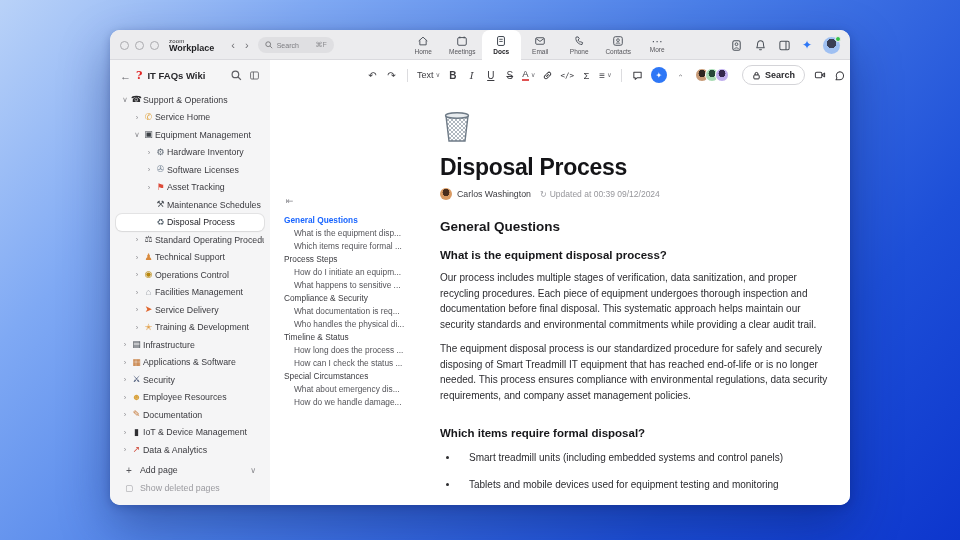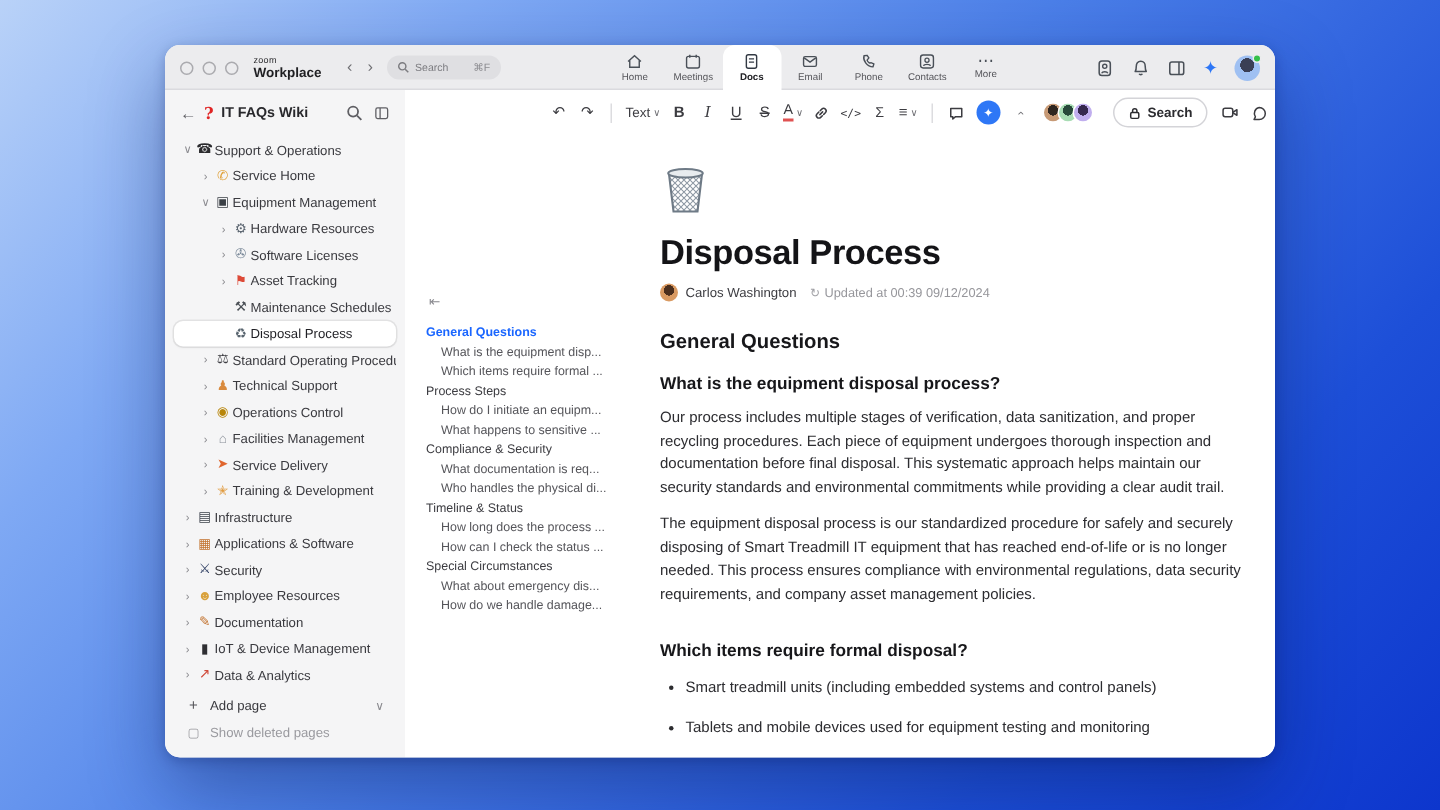--- a/index.html
+++ b/index.html
@@ -99,21 +99,21 @@
   .byline { display:flex; align-items:center; gap:5px; margin-top:7px; }
   .byl-av { width:12px; height:12px; border-radius:50%;
     background:radial-gradient(circle at 50% 38%, #4a2e1d 0 36%, #d99a62 37%); }
   .byl-name { font-size:8.8px; color:#3c3c41; margin-right:4px; }
   .byl-upd { font-size:8.5px; color:#96969b; display:flex; align-items:center; gap:3px; }
   .byl-upd .uic { font-size:8px; color:#a0a0a5; }
   .h2 { font-size:13.5px; font-weight:bold; color:#17171a; margin-top:19px; }
   .h3 { font-size:11.5px; font-weight:bold; color:#17171a; margin-top:15px; }
   .para { font-size:10px; line-height:1.55; color:#2c2c30; margin-top:9px; }
   .bullets { margin-top:12px; }
-  .bul { display:flex; gap:8px; margin-bottom:12.5px; }
+  .bul { display:flex; gap:20px; margin-bottom:12.5px; }
   .bul .dot { width:3px; height:3px; border-radius:50%; background:#2c2c30; margin:5px 0 0 6px; flex-shrink:0; }
   .bul .bt { font-size:10px; color:#2c2c30; line-height:1.4; }
 </style>
 </head>
 <body>
 
 <div class="window">
 
   <div class="titlebar">
     <div class="lights">
@@ -238,21 +238,21 @@
             <span class="lbl">Service Home</span>
           </div>
         <div class="srow l1">
             <span class="chev">∨</span>
             <span class="ic" style="color: rgb(58, 63, 69);">▣</span>
             <span class="lbl">Equipment Management</span>
           </div>
         <div class="srow l2">
             <span class="chev">›</span>
             <span class="ic" style="color: rgb(91, 101, 112);">⚙</span>
-            <span class="lbl">Hardware Resources</span>
+            <span class="lbl">Hardware Inventory</span>
           </div>
         <div class="srow l2">
             <span class="chev">›</span>
             <span class="ic" style="color: rgb(125, 139, 155);">✇</span>
             <span class="lbl">Software Licenses</span>
           </div>
         <div class="srow l2">
             <span class="chev">›</span>
             <span class="ic" style="color: rgb(221, 74, 56);">⚑</span>
             <span class="lbl">Asset Tracking</span>

